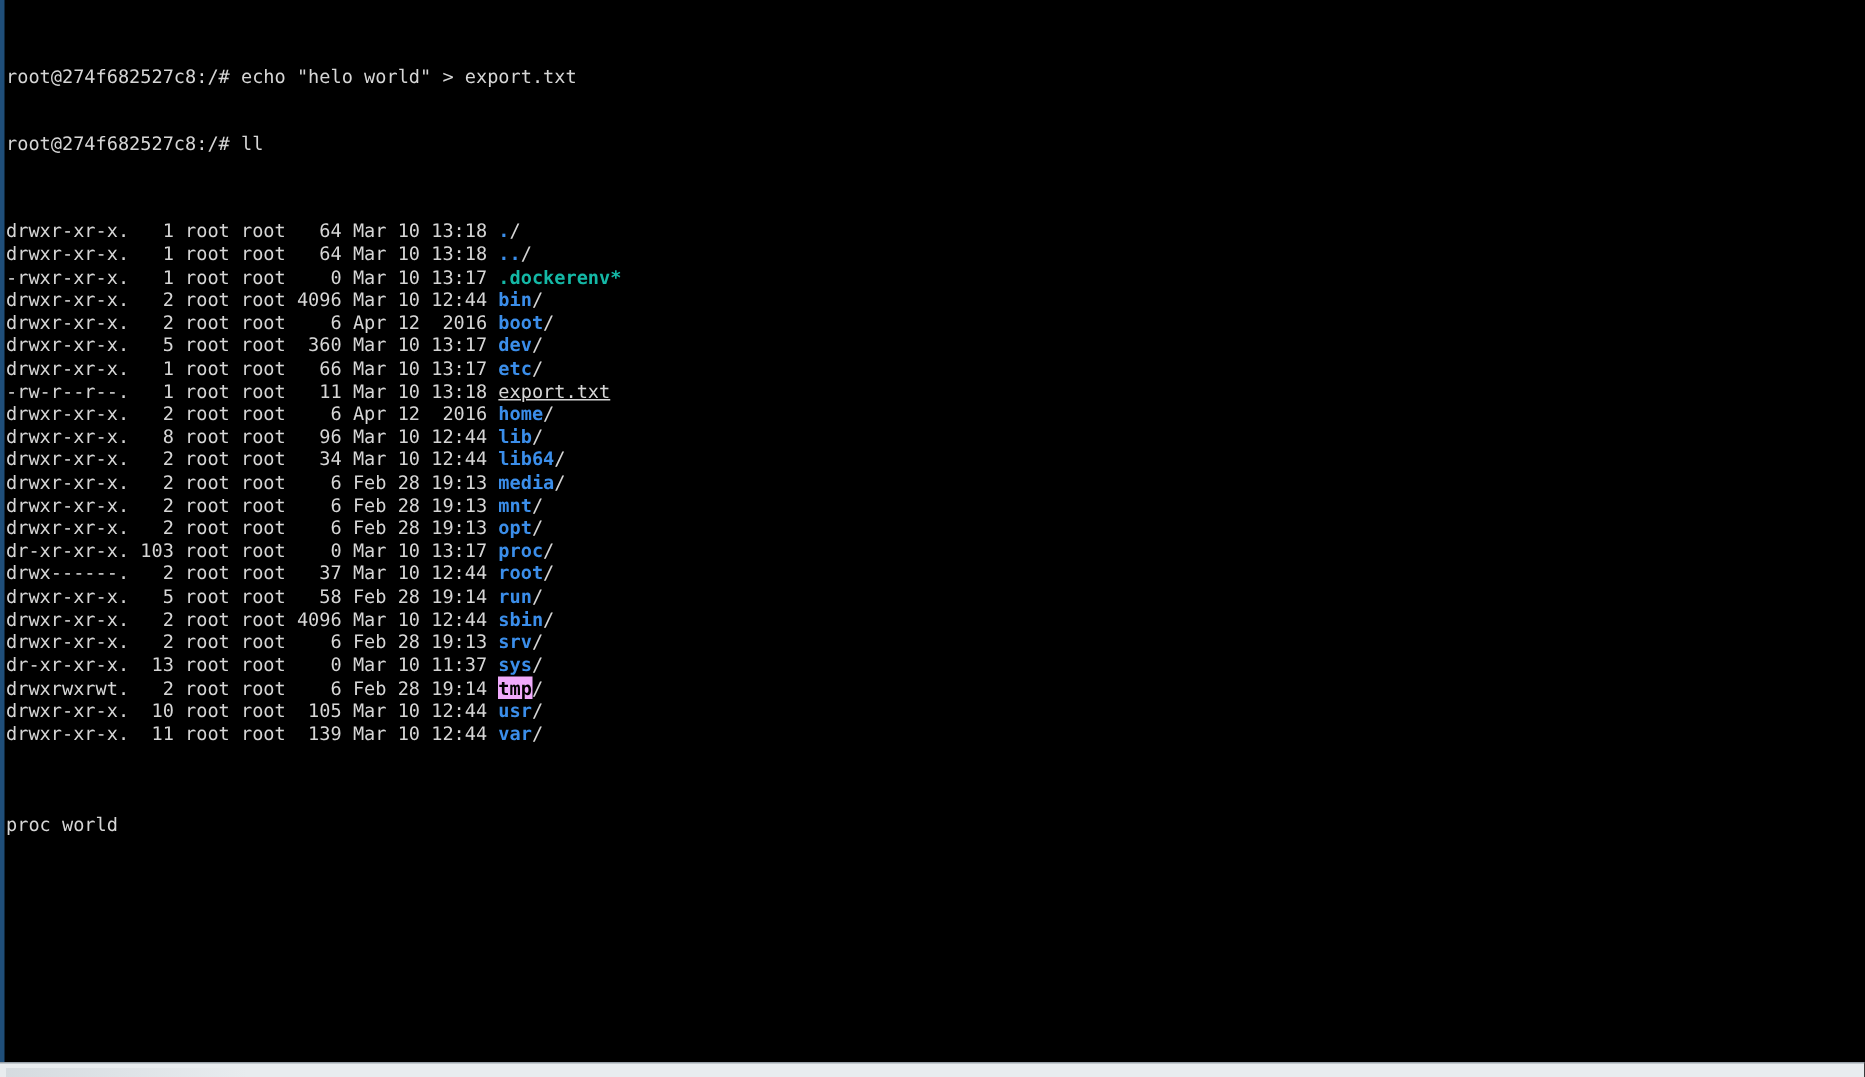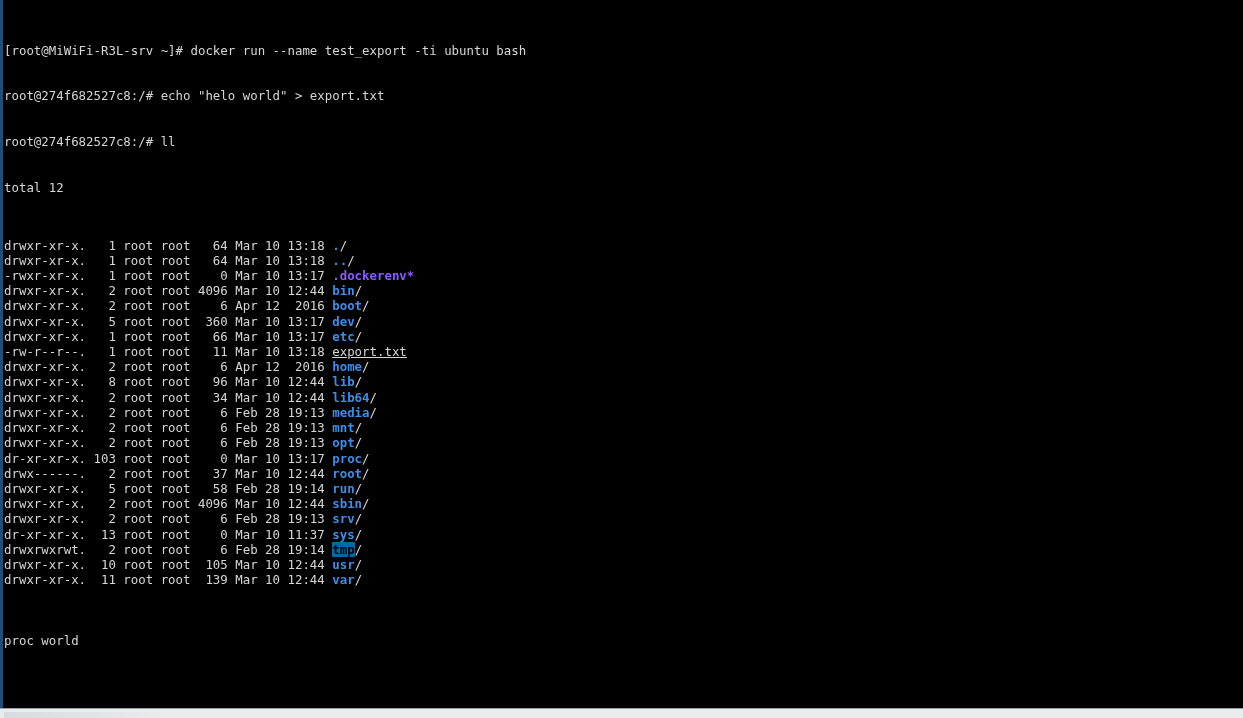--- a/index.html
+++ b/index.html
@@ -52,24 +52,24 @@
     white-space: pre;
     font-family: "DejaVu Sans Mono", "Liberation Mono", monospace;
   }
 
   
   #screen .line:first-child {
     margin-top: -3px;
   }
 
   .dir      { color: #3b8eea; font-weight: bold; }
-  .exec     { color: #8b5cf6; font-weight: bold; }
+  .exec     { color: #14b8a6; font-weight: bold; }
   .plain    { color: #d6d6d6; text-decoration: underline; }
   .slash    { color: #d6d6d6; font-weight: normal; }
-  .sticky   { color: #000000; background: #0369a1; font-weight: bold; }
+  .sticky   { color: #000000; background: #f0abfc; font-weight: bold; }
 
   #watermark {
     position: absolute;
     right: 6px;
     bottom: 16px;
     color: #585858;
     font-family: "DejaVu Serif", "Liberation Serif", serif;
     font-size: 18px;
     letter-spacing: 0.5px;
     white-space: pre;
@@ -98,24 +98,22 @@
 </style>
 </head>
 <body>
 
 <div id="terminal-window">
 
   <div id="left-edge"></div>
 
   <div id="screen">
 
-    <div class="line">[root@MiWiFi-R3L-srv ~]# docker run --name test_export -ti ubuntu bash</div>
     <div class="line">root@274f682527c8:/# echo "helo world" &gt; export.txt</div>
     <div class="line">root@274f682527c8:/# ll</div>
-    <div class="line">total 12</div>
 
     <div id="listing-block"><div class="line"><span>drwxr-xr-x.   1 root root   64 Mar 10 13:18 </span><span class="dir">.</span><span class="slash">/</span></div><div class="line"><span>drwxr-xr-x.   1 root root   64 Mar 10 13:18 </span><span class="dir">..</span><span class="slash">/</span></div><div class="line"><span>-rwxr-xr-x.   1 root root    0 Mar 10 13:17 </span><span class="exec">.dockerenv</span><span class="exec">*</span></div><div class="line"><span>drwxr-xr-x.   2 root root 4096 Mar 10 12:44 </span><span class="dir">bin</span><span class="slash">/</span></div><div class="line"><span>drwxr-xr-x.   2 root root    6 Apr 12  2016 </span><span class="dir">boot</span><span class="slash">/</span></div><div class="line"><span>drwxr-xr-x.   5 root root  360 Mar 10 13:17 </span><span class="dir">dev</span><span class="slash">/</span></div><div class="line"><span>drwxr-xr-x.   1 root root   66 Mar 10 13:17 </span><span class="dir">etc</span><span class="slash">/</span></div><div class="line"><span>-rw-r--r--.   1 root root   11 Mar 10 13:18 </span><span class="plain">export.txt</span></div><div class="line"><span>drwxr-xr-x.   2 root root    6 Apr 12  2016 </span><span class="dir">home</span><span class="slash">/</span></div><div class="line"><span>drwxr-xr-x.   8 root root   96 Mar 10 12:44 </span><span class="dir">lib</span><span class="slash">/</span></div><div class="line"><span>drwxr-xr-x.   2 root root   34 Mar 10 12:44 </span><span class="dir">lib64</span><span class="slash">/</span></div><div class="line"><span>drwxr-xr-x.   2 root root    6 Feb 28 19:13 </span><span class="dir">media</span><span class="slash">/</span></div><div class="line"><span>drwxr-xr-x.   2 root root    6 Feb 28 19:13 </span><span class="dir">mnt</span><span class="slash">/</span></div><div class="line"><span>drwxr-xr-x.   2 root root    6 Feb 28 19:13 </span><span class="dir">opt</span><span class="slash">/</span></div><div class="line"><span>dr-xr-xr-x. 103 root root    0 Mar 10 13:17 </span><span class="dir">proc</span><span class="slash">/</span></div><div class="line"><span>drwx------.   2 root root   37 Mar 10 12:44 </span><span class="dir">root</span><span class="slash">/</span></div><div class="line"><span>drwxr-xr-x.   5 root root   58 Feb 28 19:14 </span><span class="dir">run</span><span class="slash">/</span></div><div class="line"><span>drwxr-xr-x.   2 root root 4096 Mar 10 12:44 </span><span class="dir">sbin</span><span class="slash">/</span></div><div class="line"><span>drwxr-xr-x.   2 root root    6 Feb 28 19:13 </span><span class="dir">srv</span><span class="slash">/</span></div><div class="line"><span>dr-xr-xr-x.  13 root root    0 Mar 10 11:37 </span><span class="dir">sys</span><span class="slash">/</span></div><div class="line"><span>drwxrwxrwt.   2 root root    6 Feb 28 19:14 </span><span class="sticky">tmp</span><span class="slash">/</span></div><div class="line"><span>drwxr-xr-x.  10 root root  105 Mar 10 12:44 </span><span class="dir">usr</span><span class="slash">/</span></div><div class="line"><span>drwxr-xr-x.  11 root root  139 Mar 10 12:44 </span><span class="dir">var</span><span class="slash">/</span></div></div>
 
     <div class="line">proc world</div>
     
     
     
 
     
 

